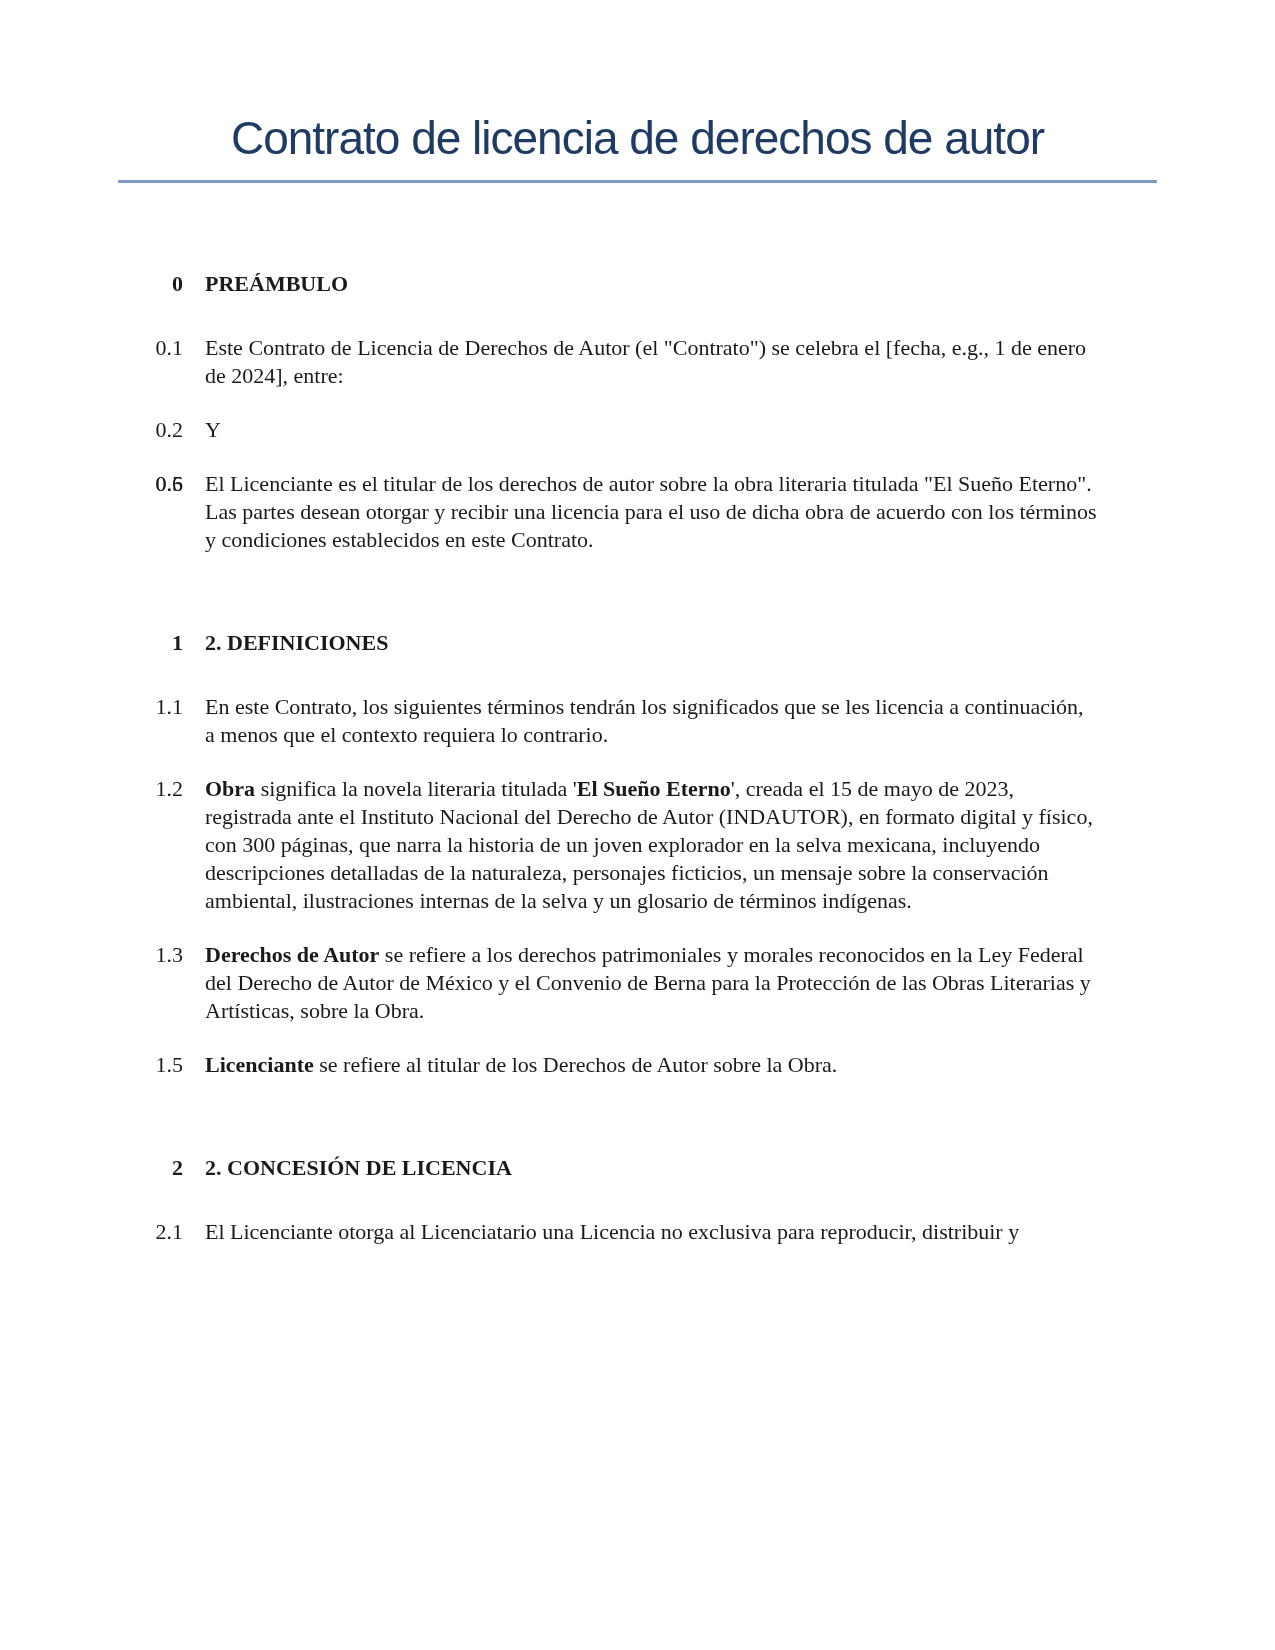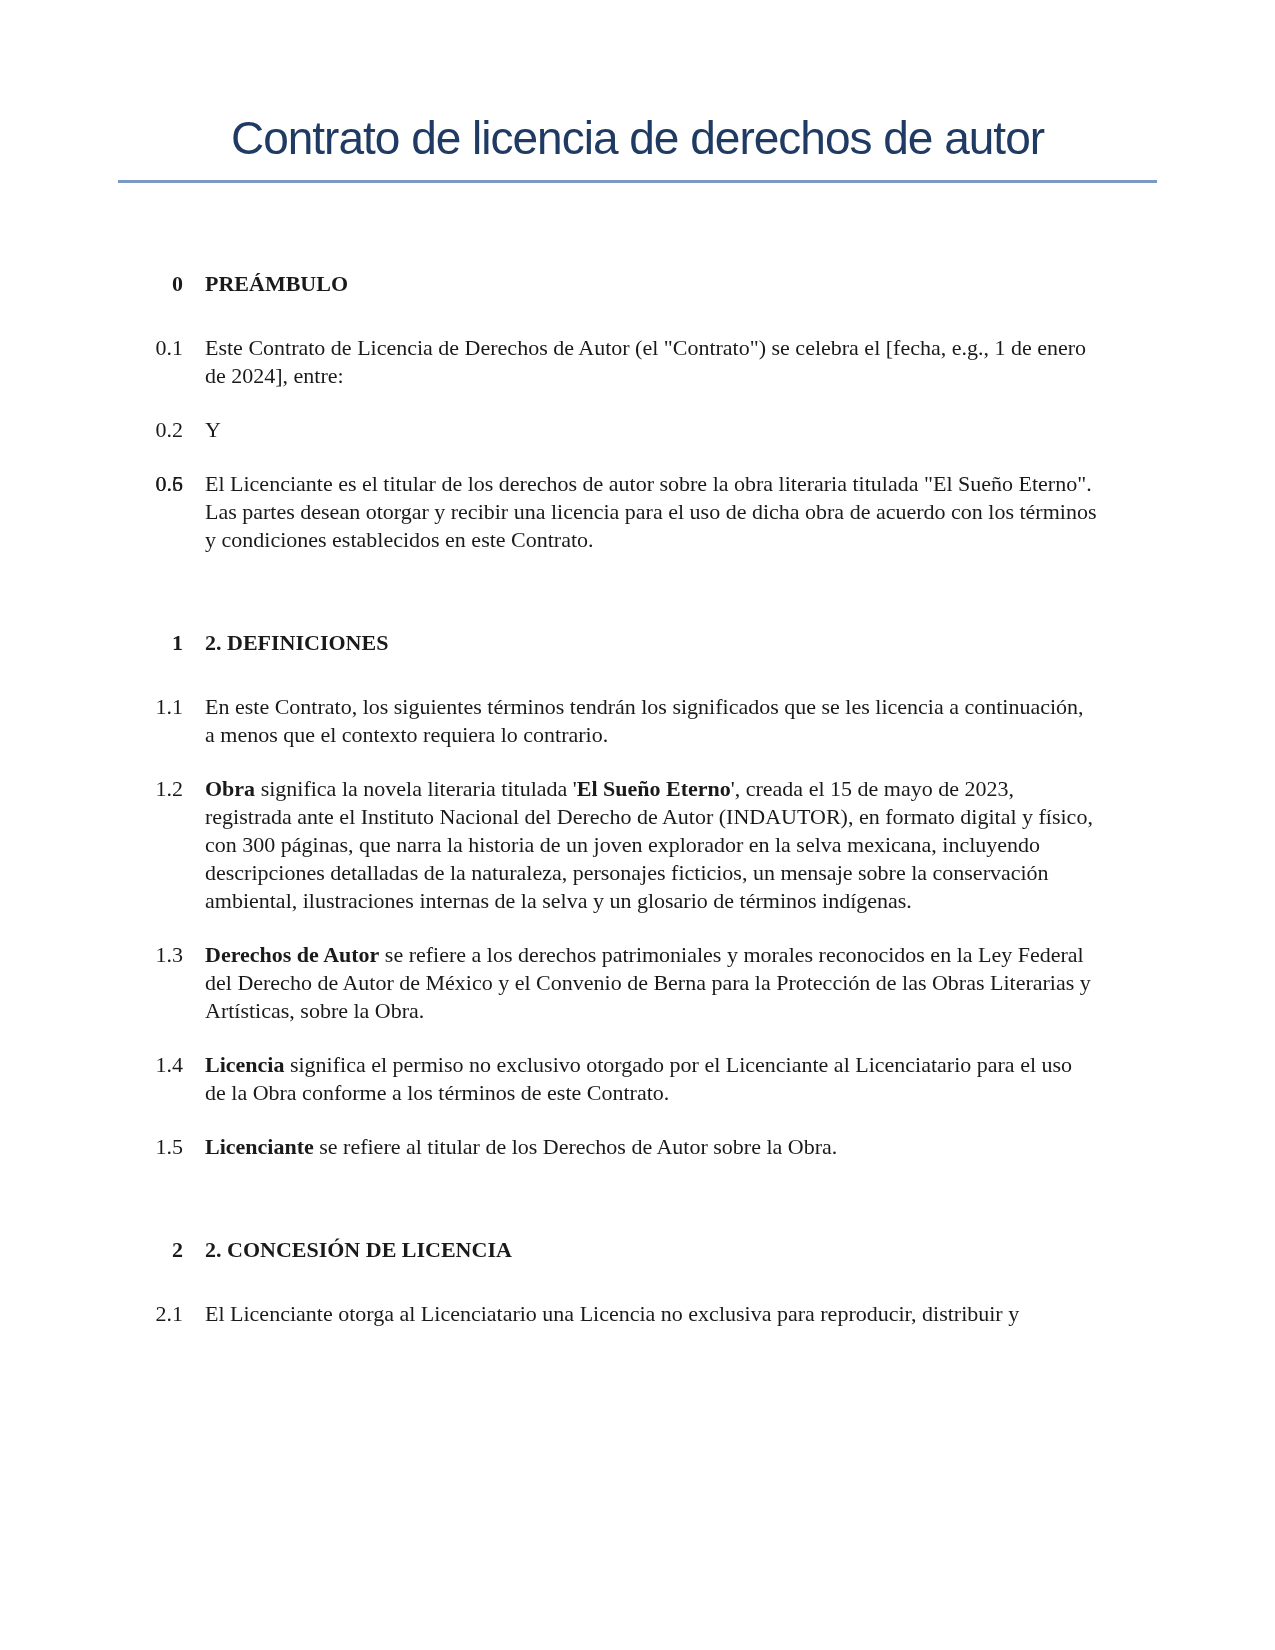--- a/index.html
+++ b/index.html
@@ -75,18 +75,17 @@
   <div class="doc-body">
       <div class="heading"><span class="num">0</span><span class="txt"><b>PREÁMBULO</b></span></div>
       <div class="clause"><span class="num">0.1</span><span class="txt">Este Contrato de Licencia de Derechos de Autor (el "Contrato") se celebra el [fecha, e.g., 1 de enero de 2024], entre:</span></div>
       <div class="clause"><span class="num">0.2</span><span class="txt">Y</span></div>
       <div class="clause"><span class="num">0.6</span></div>
       <div class="clause"><span class="num">0.5</span><span class="txt">El Licenciante es el titular de los derechos de autor sobre la obra literaria titulada "El Sueño Eterno". Las partes desean otorgar y recibir una licencia para el uso de dicha obra de acuerdo con los términos y condiciones establecidos en este Contrato.</span></div>
       <div class="heading"><span class="num">1</span><span class="txt"><b>2. DEFINICIONES</b></span></div>
       <div class="clause"><span class="num">1.1</span><span class="txt">En este Contrato, los siguientes términos tendrán los significados que se les licencia a continuación, a menos que el contexto requiera lo contrario.</span></div>
       <div class="clause"><span class="num">1.2</span><span class="txt"><b>Obra</b> significa la novela literaria titulada '<b>El Sueño Eterno</b>', creada el 15 de mayo de 2023, registrada ante el Instituto Nacional del Derecho de Autor (INDAUTOR), en formato digital y físico, con 300 páginas, que narra la historia de un joven explorador en la selva mexicana, incluyendo descripciones detalladas de la naturaleza, personajes ficticios, un mensaje sobre la conservación ambiental, ilustraciones internas de la selva y un glosario de términos indígenas.</span></div>
       <div class="clause"><span class="num">1.3</span><span class="txt"><b>Derechos de Autor</b> se refiere a los derechos patrimoniales y morales reconocidos en la Ley Federal del Derecho de Autor de México y el Convenio de Berna para la Protección de las Obras Literarias y Artísticas, sobre la Obra.</span></div>
-      <div class="clause"><span class="num">1.4</span><span class="txt"><b>Licencia</b> significa el permiso no exclusivo otorgado por el Licenciante al Licenciatario para el uso de la Obra conforme a los términos de este Contrato.</span></div>
       <div class="clause"><span class="num">1.5</span><span class="txt"><b>Licenciante</b> se refiere al titular de los Derechos de Autor sobre la Obra.</span></div>
       <div class="heading"><span class="num">2</span><span class="txt"><b>2. CONCESIÓN DE LICENCIA</b></span></div>
       <div class="clause"><span class="num">2.1</span><span class="txt">El Licenciante otorga al Licenciatario una Licencia no exclusiva para reproducir, distribuir y</span></div>
     </div>
 </div>
 
 </body></html>

